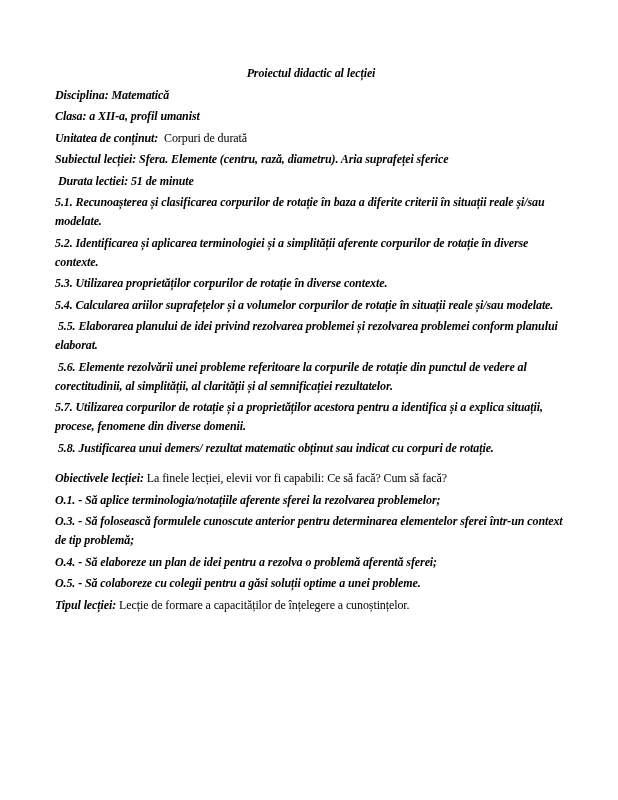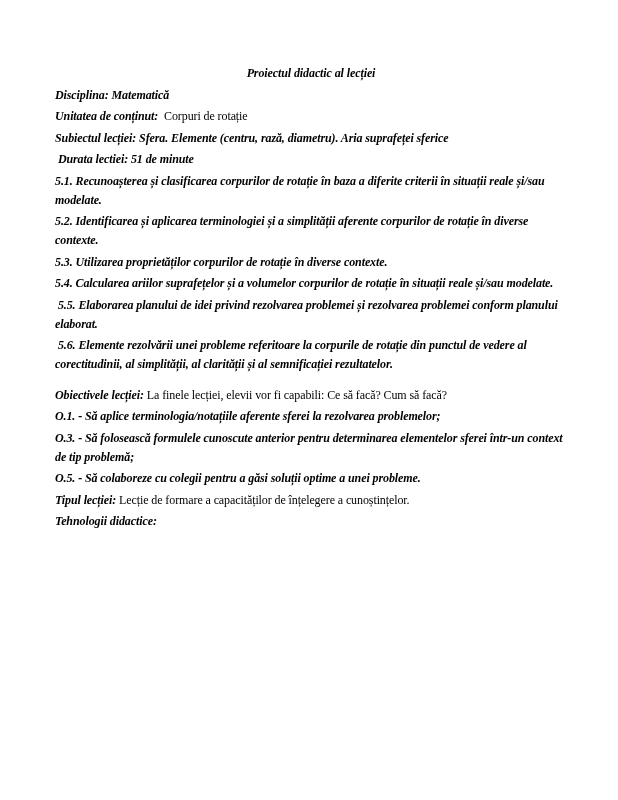--- a/index.html
+++ b/index.html
@@ -31,30 +31,33 @@
   .i  { font-weight: bold; font-style: italic; }
   .r  { font-weight: normal; font-style: normal; }
 </style>
 </head>
 <body>
 
 <div class="page">
   <div class="para center"><span class="bi">Proiectul didactic al lecției</span></div>
   <div>
       <p class="para"><span class="bi">Disciplina:</span><span class="i"> Matematică</span></p>
-      <p class="para"><span class="bi">Unitatea de conținut:</span><span class="r">  Corpuri de rotație</span></p>
+      <p class="para"><span class="bi">Clasa:</span><span class="i"> a XII-a, profil umanist</span></p>
+      <p class="para"><span class="bi">Unitatea de conținut:</span><span class="r">  Corpuri de durată</span></p>
       <p class="para"><span class="bi">Subiectul lecției:</span><span class="i"> Sfera. Elemente (centru, rază, diametru). Aria suprafeței sferice</span></p>
       <p class="para"><span class="bi"> Durata lectiei:</span><span class="i"> 51 de minute</span></p>
       <p class="para"><span class="i">5.1. </span><span class="bi">Recunoașterea și clasificarea</span><span class="i"> corpurilor de rotație în baza a diferite criterii în situații reale și/sau modelate.</span></p>
       <p class="para"><span class="i">5.2. </span><span class="bi">Identificarea și aplicarea</span><span class="i"> terminologiei și a simplității aferente corpurilor de rotație în diverse contexte.</span></p>
       <p class="para"><span class="i">5.3. </span><span class="bi">Utilizarea</span><span class="i"> proprietăților corpurilor de rotație în diverse contexte.</span></p>
       <p class="para"><span class="i">5.4. </span><span class="bi">Calcularea</span><span class="i"> ariilor suprafețelor și a volumelor corpurilor de rotație în situații reale și/sau modelate.</span></p>
       <p class="para"><span class="i"> 5.5. </span><span class="bi">Elaborarea</span><span class="i"> planului de idei privind rezolvarea problemei și rezolvarea problemei conform planului elaborat.</span></p>
       <p class="para"><span class="i"> 5.6. </span><span class="bi">Elemente</span><span class="i"> rezolvării unei probleme referitoare la corpurile de rotație din punctul de vedere al corectitudinii, al simplității, al clarității și al semnificației rezultatelor.</span></p>
+      <p class="para"><span class="i">5.7. </span><span class="bi">Utilizarea</span><span class="i"> corpurilor de rotație și a proprietăților acestora pentru a identifica și a explica situații, procese, fenomene din diverse domenii.</span></p>
+      <p class="para"><span class="i"> 5.8. </span><span class="bi">Justificarea</span><span class="i"> unui demers/ rezultat matematic obținut sau indicat cu corpuri de rotație.</span></p>
       <p class="para spacer"></p>
       <p class="para"><span class="bi">Obiectivele lecției:</span><span class="r"> La finele lecției, elevii vor fi capabili: Ce să facă? Cum să facă?</span></p>
       <p class="para"><span class="bi">O.1.</span><span class="i"> - Să aplice terminologia/notațiile aferente sferei la rezolvarea problemelor;</span></p>
       <p class="para"><span class="bi">O.3.</span><span class="i"> - Să folosească formulele cunoscute anterior pentru determinarea elementelor sferei într-un context de tip problemă;</span></p>
+      <p class="para"><span class="bi">O.4.</span><span class="i"> - Să elaboreze un plan de idei pentru a rezolva o problemă aferentă sferei;</span></p>
       <p class="para"><span class="bi">O.5.</span><span class="i"> - Să colaboreze cu colegii pentru a găsi soluții optime a unei probleme.</span></p>
       <p class="para"><span class="bi">Tipul lecției:</span><span class="r"> Lecție de formare a capacităților de înțelegere a cunoștințelor.</span></p>
-      <p class="para"><span class="bi">Tehnologii didactice:</span></p>
     </div>
 </div>
 
 </body></html>

